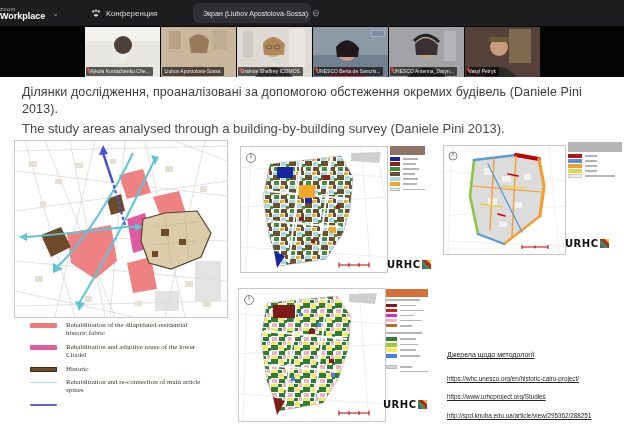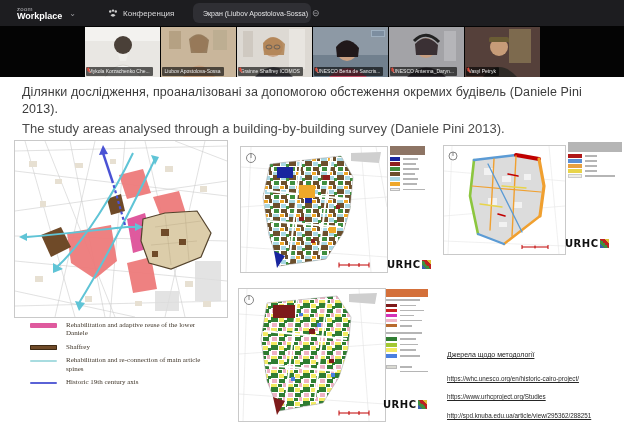--- a/index.html
+++ b/index.html
@@ -6,21 +6,21 @@
   html,body { background:#000; }
   #app {
     position:relative; width:624px; height:424px; overflow:hidden;
     font-family:"Liberation Sans", sans-serif; background:#fff;
   }
   
   .topbar {
     position:absolute; left:0; top:0; width:624px; height:26px;
     background:#1d1d20; display:flex; align-items:center; color:#ddd;
   }
-  .brand { margin-left:17px; line-height:1; cursor:default; }
+  .brand { margin-left:0; line-height:1; cursor:default; }
   .brand .z { font-size:6px; color:#b9b9bd; letter-spacing:.3px; }
   .brand .w { font-size:9px; font-weight:bold; color:#fff; }
   .chev { color:#9a9a9e; font-size:8px; margin-left:7px; }
   .meet-tab { display:flex; align-items:center; gap:5px; margin-left:32px; font-size:8px; color:#d8d8da; }
   .screen-tab {
     position:absolute; left:193px; top:3px; height:20px; width:118px;
     background:#2f2f34; border-radius:6px; display:flex; align-items:center;
     gap:4px; padding:0 6px; font-size:7px; color:#e4e4e6; white-space:nowrap;
   }
   .minus-ic { margin-left:auto; color:#9b9b9f; font-size:9px; line-height:1; }
@@ -290,34 +290,37 @@
             <path d="M136,14 L144,16 L140,24 Z"></path>
         </g>
         <path d="M110,84 L98,42" stroke="#4a52d4" stroke-width="2.2" stroke-dasharray="3 2.5" fill="none"></path>
         <path d="M98,42 L88,12" stroke="#4a52d4" stroke-width="2.4" fill="none"></path>
         <path d="M84,14 L88,4 L93,13 Z" fill="#4a52d4"></path>
       </svg>
     </div>
 
     <div class="lleg">
       <div class="lrow">
+        <div class="lsw bar" style="background-color: rgb(238, 123, 123);"></div>
+        <div class="ltxt" style="width:135px">Rehabilitation of the dilapidated residential historic fabric</div>
+      </div>
+      <div class="lrow">
         <div class="lsw bar" style="background-color: rgb(223, 90, 158);"></div>
-        <div class="ltxt" style="width:135px">Rehabilitation and adaptive reuse of the lower Daniele</div>
+        <div class="ltxt" style="width:135px">Rehabilitation and adaptive reuse of the lower Citadel</div>
       </div>
       <div class="lrow">
         <div class="lsw bar" style="box-shadow: rgb(62, 42, 20) 0px 0px 0px 1px inset; background-color: rgb(111, 74, 40);"></div>
-        <div class="ltxt" style="width:135px">Shaffrey</div>
+        <div class="ltxt" style="width:135px">Historic</div>
       </div>
       <div class="lrow">
         <div class="lsw line1" style="background-color: rgb(168, 220, 224);"></div>
         <div class="ltxt" style="width:135px">Rehabilitation and re-connection of main article spines</div>
       </div>
       <div class="lrow">
         <div class="lsw line2" style="background-color: rgb(90, 98, 214);"></div>
-        <div class="ltxt" style="width:135px">Historic 19th century axis</div>
       </div>
     </div>
 
     <div class="panel" style="left:240px;top:69px;width:148px;height:127px;">
       <svg viewBox="0 0 146 125" width="146" height="125">
         <defs>
           <pattern id="mosA" width="16" height="14" patternUnits="userSpaceOnUse">
             <rect width="16" height="14" fill="#fff"></rect>
             <rect x="0" y="0" width="7" height="5" fill="#6b4f2c"></rect>
               <rect x="8" y="1" width="5" height="4" fill="#a9d8e4"></rect>

